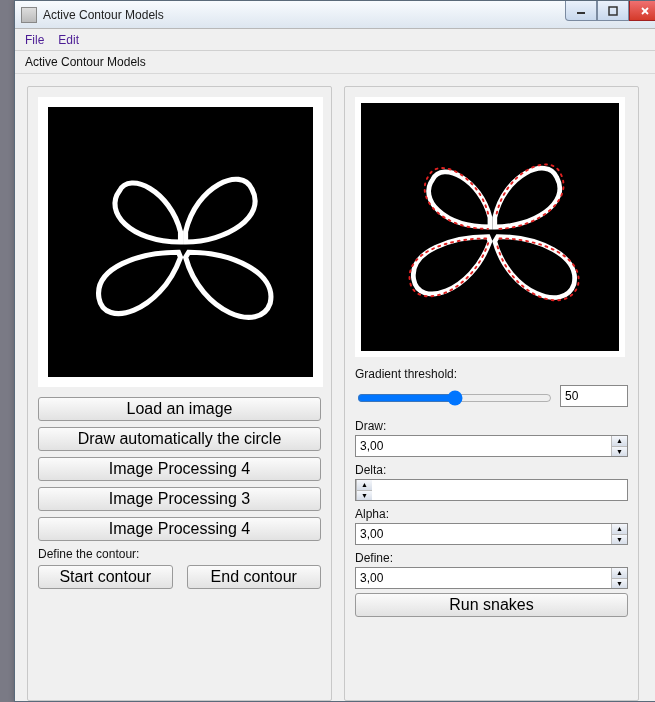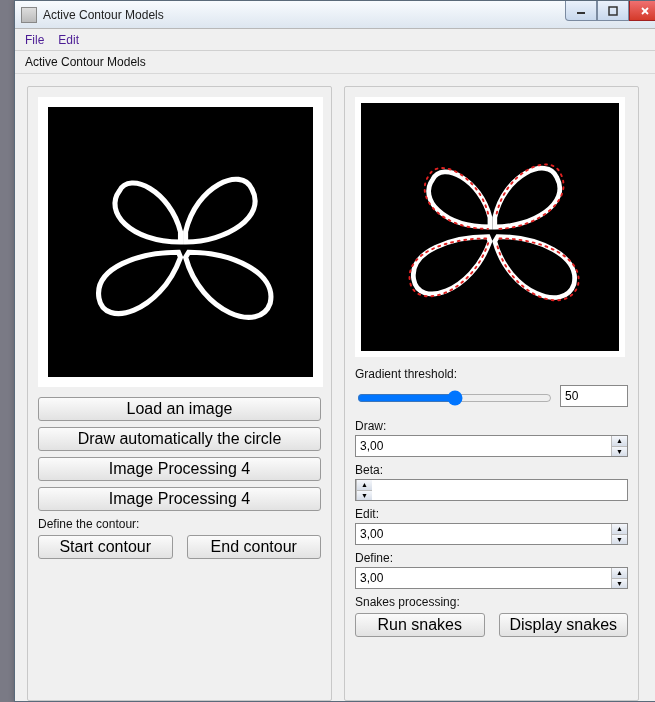--- a/index.html
+++ b/index.html
@@ -180,20 +180,21 @@
               <path d="M128 140 C90 140 45 155 50 185 C55 215 110 200 130 145 Z"></path>
               <path d="M138 140 C180 140 225 160 218 190 C208 220 150 200 135 145 Z"></path>
             </g>
           </svg>
         </div>
       </div>
 
       <button class="btn">Load an image</button>
       <button class="btn">Draw automatically the circle</button>
       <button class="btn">Image Processing 4</button>
+      <button class="btn">Image Processing 3</button>
       <button class="btn">Image Processing 4</button>
       <div class="label">Define the contour:</div>
       <div class="row-btns">
         <button class="btn">Start contour</button>
         <button class="btn">End contour</button>
       </div>
     </div>
 
     <div class="panel right">
       <div class="img-frame right-frame">
@@ -226,46 +227,44 @@
 
       <div class="label">Draw:</div>
       <div class="spin">
         <input type="text" value="3,00" style="">
         <div class="arrows">
             <div>▲</div>
             <div>▼</div>
           </div>
       </div>
 
-      <div class="label">Beta:</div>
-      <div class="spin">
-        <div class="arrows">
-            <div>▲</div>
-            <div>▼</div>
-          </div>
-      </div>
-
-      <div class="label">Edit:</div>
+      <div class="label">Delta:</div>
+      <div class="spin">
+        <div class="arrows">
+            <div>▲</div>
+            <div>▼</div>
+          </div>
+      </div>
+
+      <div class="label">Alpha:</div>
       <div class="spin">
         <input type="text" value="3,00" style="">
         <div class="arrows">
             <div>▲</div>
             <div>▼</div>
           </div>
       </div>
 
       <div class="label">Define:</div>
       <div class="spin">
         <input type="text" value="3,00" style="">
         <div class="arrows">
             <div>▲</div>
             <div>▼</div>
           </div>
       </div>
 
-      <div class="label">Snakes processing:</div>
       <div class="row-btns">
         <button class="btn">Run snakes</button>
-        <button class="btn">Display snakes</button>
       </div>
     </div>
   </div>
 </div>
 
 </body></html>

